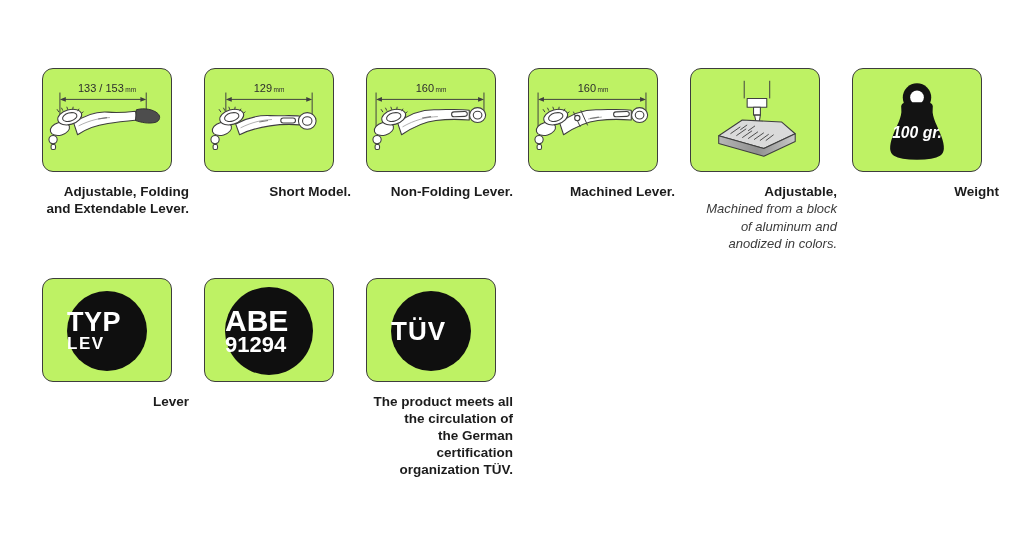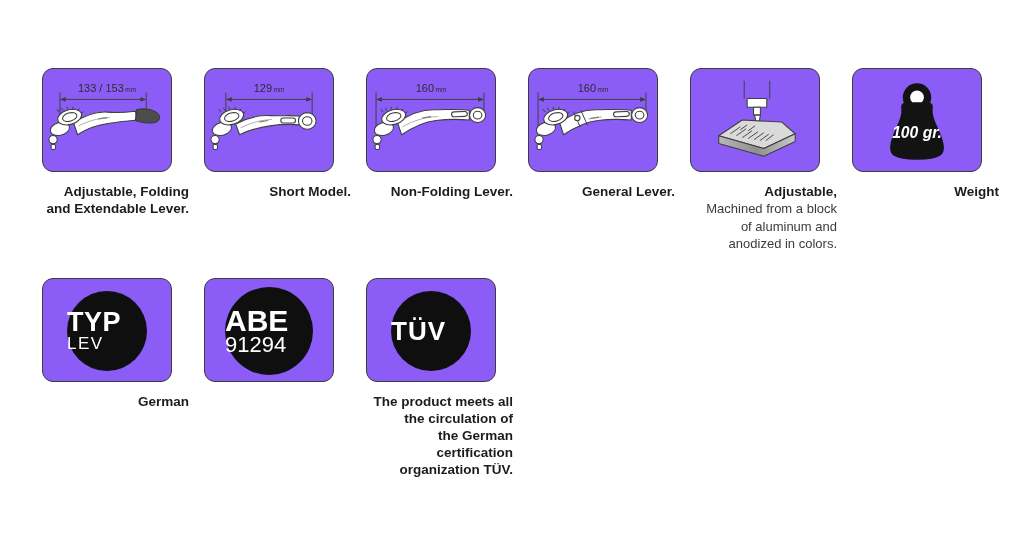--- a/index.html
+++ b/index.html
@@ -7,42 +7,42 @@
     width:1024px;height:533px;position:relative;overflow:hidden;
     background:#ffffff;
     font-family:"Liberation Sans","DejaVu Sans",sans-serif;
   }
   .row{position:absolute;display:flex;gap:32px;left:42px;}
   .row1{top:68px;}
   .row2{top:278px;}
   .feature{width:130px;position:relative;}
   .card{
     box-sizing:border-box;width:130px;height:104px;
-    border:1.4px solid #3d3d3d;border-radius:11px;background:#8b5cf6;
+    border:1.4px solid #3d3d3d;border-radius:11px;background:#bef264;
     position:relative;overflow:hidden;
   }
   .card svg{position:absolute;left:0;top:0;width:100%;height:100%;}
   .dim{
     position:absolute;top:13px;left:0;right:0;
     display:flex;justify-content:center;align-items:baseline;
     font-size:11px;color:#2d2d2d;z-index:2;letter-spacing:0px;
   }
   .dim .unit{font-size:6.5px;margin-left:1.5px;}
   .caption{
     margin-top:11px;margin-left:-17px;width:164px;text-align:right;
     font-size:13.5px;font-weight:700;color:#1c1c1c;line-height:17px;
   }
-  .caption .sub{font-weight:400;color:#3b3b3b;font-size:13px;line-height:17.5px;}
+  .caption .sub{font-weight:400;color:#3b3b3b;font-size:13px;line-height:17.5px;font-style:italic;}
   .badge{
     margin:12px auto 0;width:80px;height:80px;border-radius:50%;
     background:#0f0f0f;color:#ffffff;
     display:flex;flex-direction:column;justify-content:center;align-items:flex-start;
   }
   .badge .l1{font-size:27px;font-weight:700;line-height:25px;letter-spacing:0.5px;}
-  .badge .l2{font-size:17px;font-weight:400;line-height:18px;letter-spacing:1.5px;}
+  .badge .l2{font-size:17px;font-weight:700;line-height:18px;letter-spacing:1.5px;}
   .badge-abe{width:88px;height:88px;margin-top:8px;}
   .badge-abe .l1{font-size:30px;line-height:26px;letter-spacing:0px;}
   .badge-abe .l2{font-size:22px;line-height:21px;letter-spacing:0px;}
   .badge-tuv .l1{font-size:26px;letter-spacing:1px;}
   svg text{font-family:"Liberation Sans","DejaVu Sans",sans-serif;}
   .lineart{stroke:#3f3f3f;stroke-width:1.1;fill:#ffffff;stroke-linejoin:round;stroke-linecap:round;}
   .dimline{stroke:#3f3f3f;stroke-width:1;fill:none;}
   .arrow{fill:#3f3f3f;stroke:none;}
   .thin{stroke:#9a9a9a;stroke-width:0.8;fill:none;}
 </style>
@@ -161,21 +161,21 @@
         <path d="M62,50.5 l9,-1.5" stroke="#777777" stroke-width="1.2" fill="none"></path>
         <ellipse class="lineart" cx="17" cy="61" rx="10" ry="6.5" transform="rotate(-16 17 61)" fill="#f3f3f3"></ellipse>
         <ellipse class="lineart" cx="27" cy="49" rx="12.5" ry="7.5" transform="rotate(-16 27 49)" fill="#e9e9e9"></ellipse>
         <ellipse class="lineart" cx="27" cy="49" rx="7.5" ry="4.2" transform="rotate(-16 27 49)"></ellipse>
         <path class="dimline" d="M16,44 l-2,-3 M20,42.5 l-1.5,-3 M25,41.5 l-1,-3 M30,41.5 l0.5,-3 M35,43 l1.5,-2.5 M38.5,45.5 l2.5,-2"></path>
         <circle class="lineart" cx="10" cy="72" r="4.2"></circle>
         <rect class="lineart" x="8" y="77" width="4.5" height="5" rx="1.5"></rect>
       </svg>
     </div>
     <div class="caption">
-      <div>General Lever.</div>
+      <div>Machined Lever.</div>
     </div>
   </div>
 
   <div class="feature">
     <div class="card">
       <svg viewBox="0 0 130 104">
         <defs>
           <linearGradient id="sideGrad" x1="0" y1="0" x2="1" y2="0">
             <stop offset="0" stop-color="#b7b7b7"></stop>
             <stop offset="0.5" stop-color="#8f8f8f"></stop>
@@ -218,21 +218,21 @@
 <div class="row row2">
 
   <div class="feature">
     <div class="card">
       <div class="badge">
         <div class="l1">TYP</div>
         <div class="l2">LEV</div>
       </div>
     </div>
     <div class="caption">
-      <div>German</div>
+      <div>Lever</div>
     </div>
   </div>
 
   <div class="feature">
     <div class="card">
       <div class="badge badge-abe">
         <div class="l1">ABE</div>
         <div class="l2">91294</div>
       </div>
     </div>

